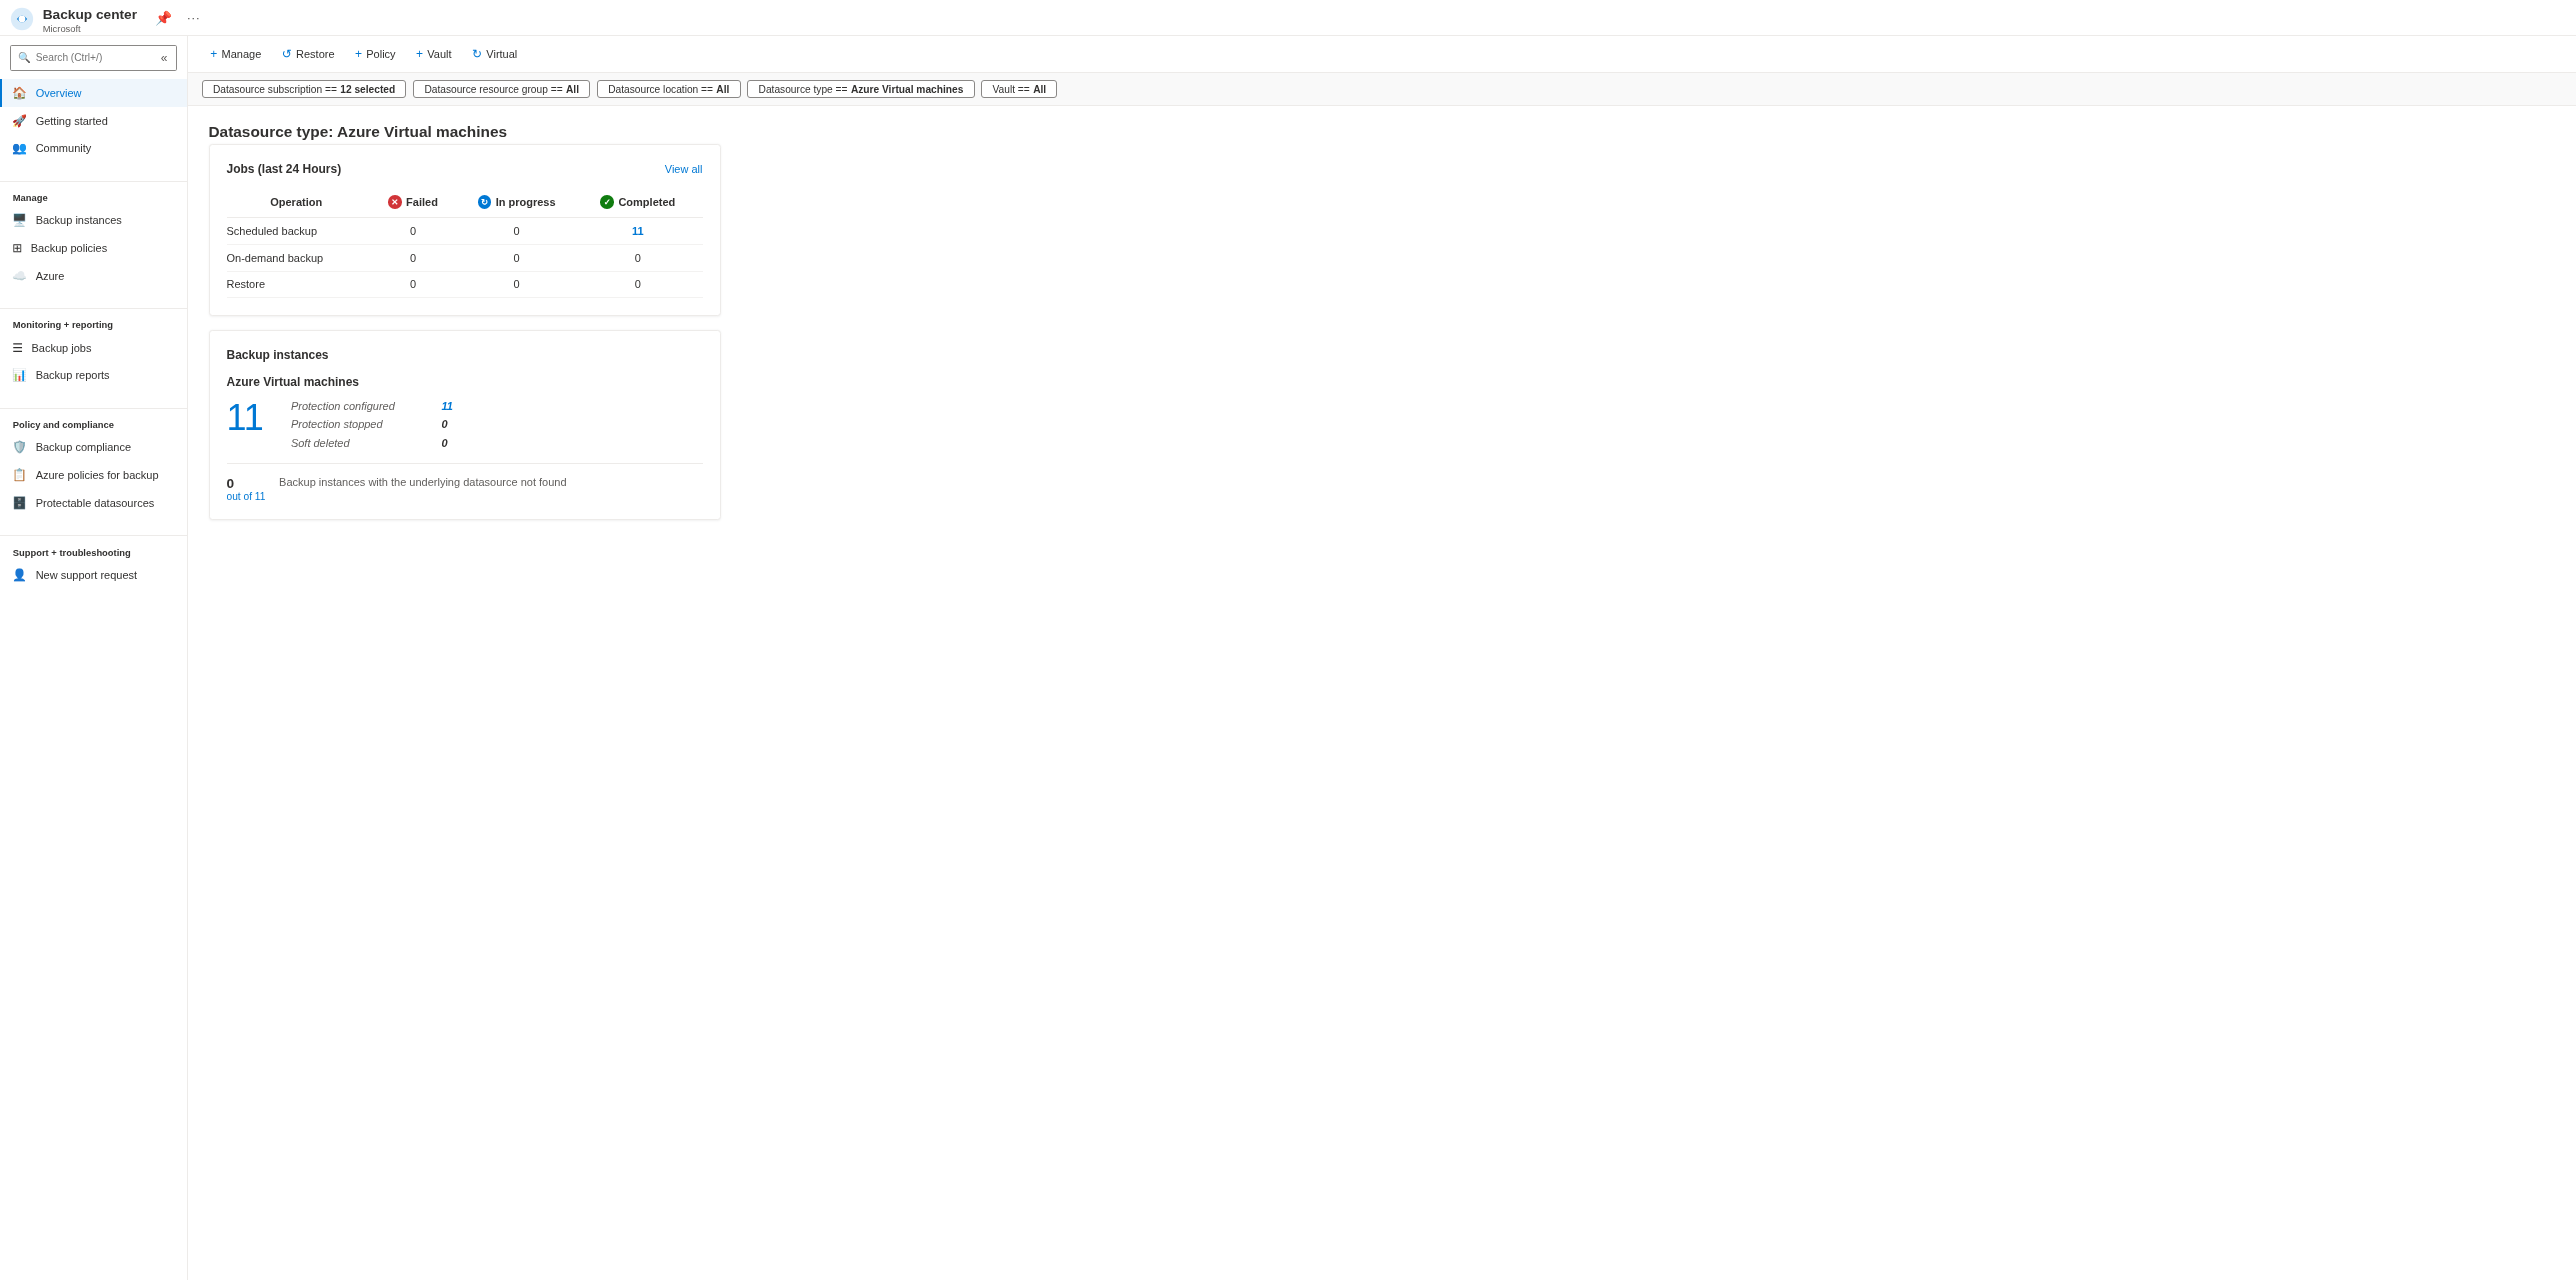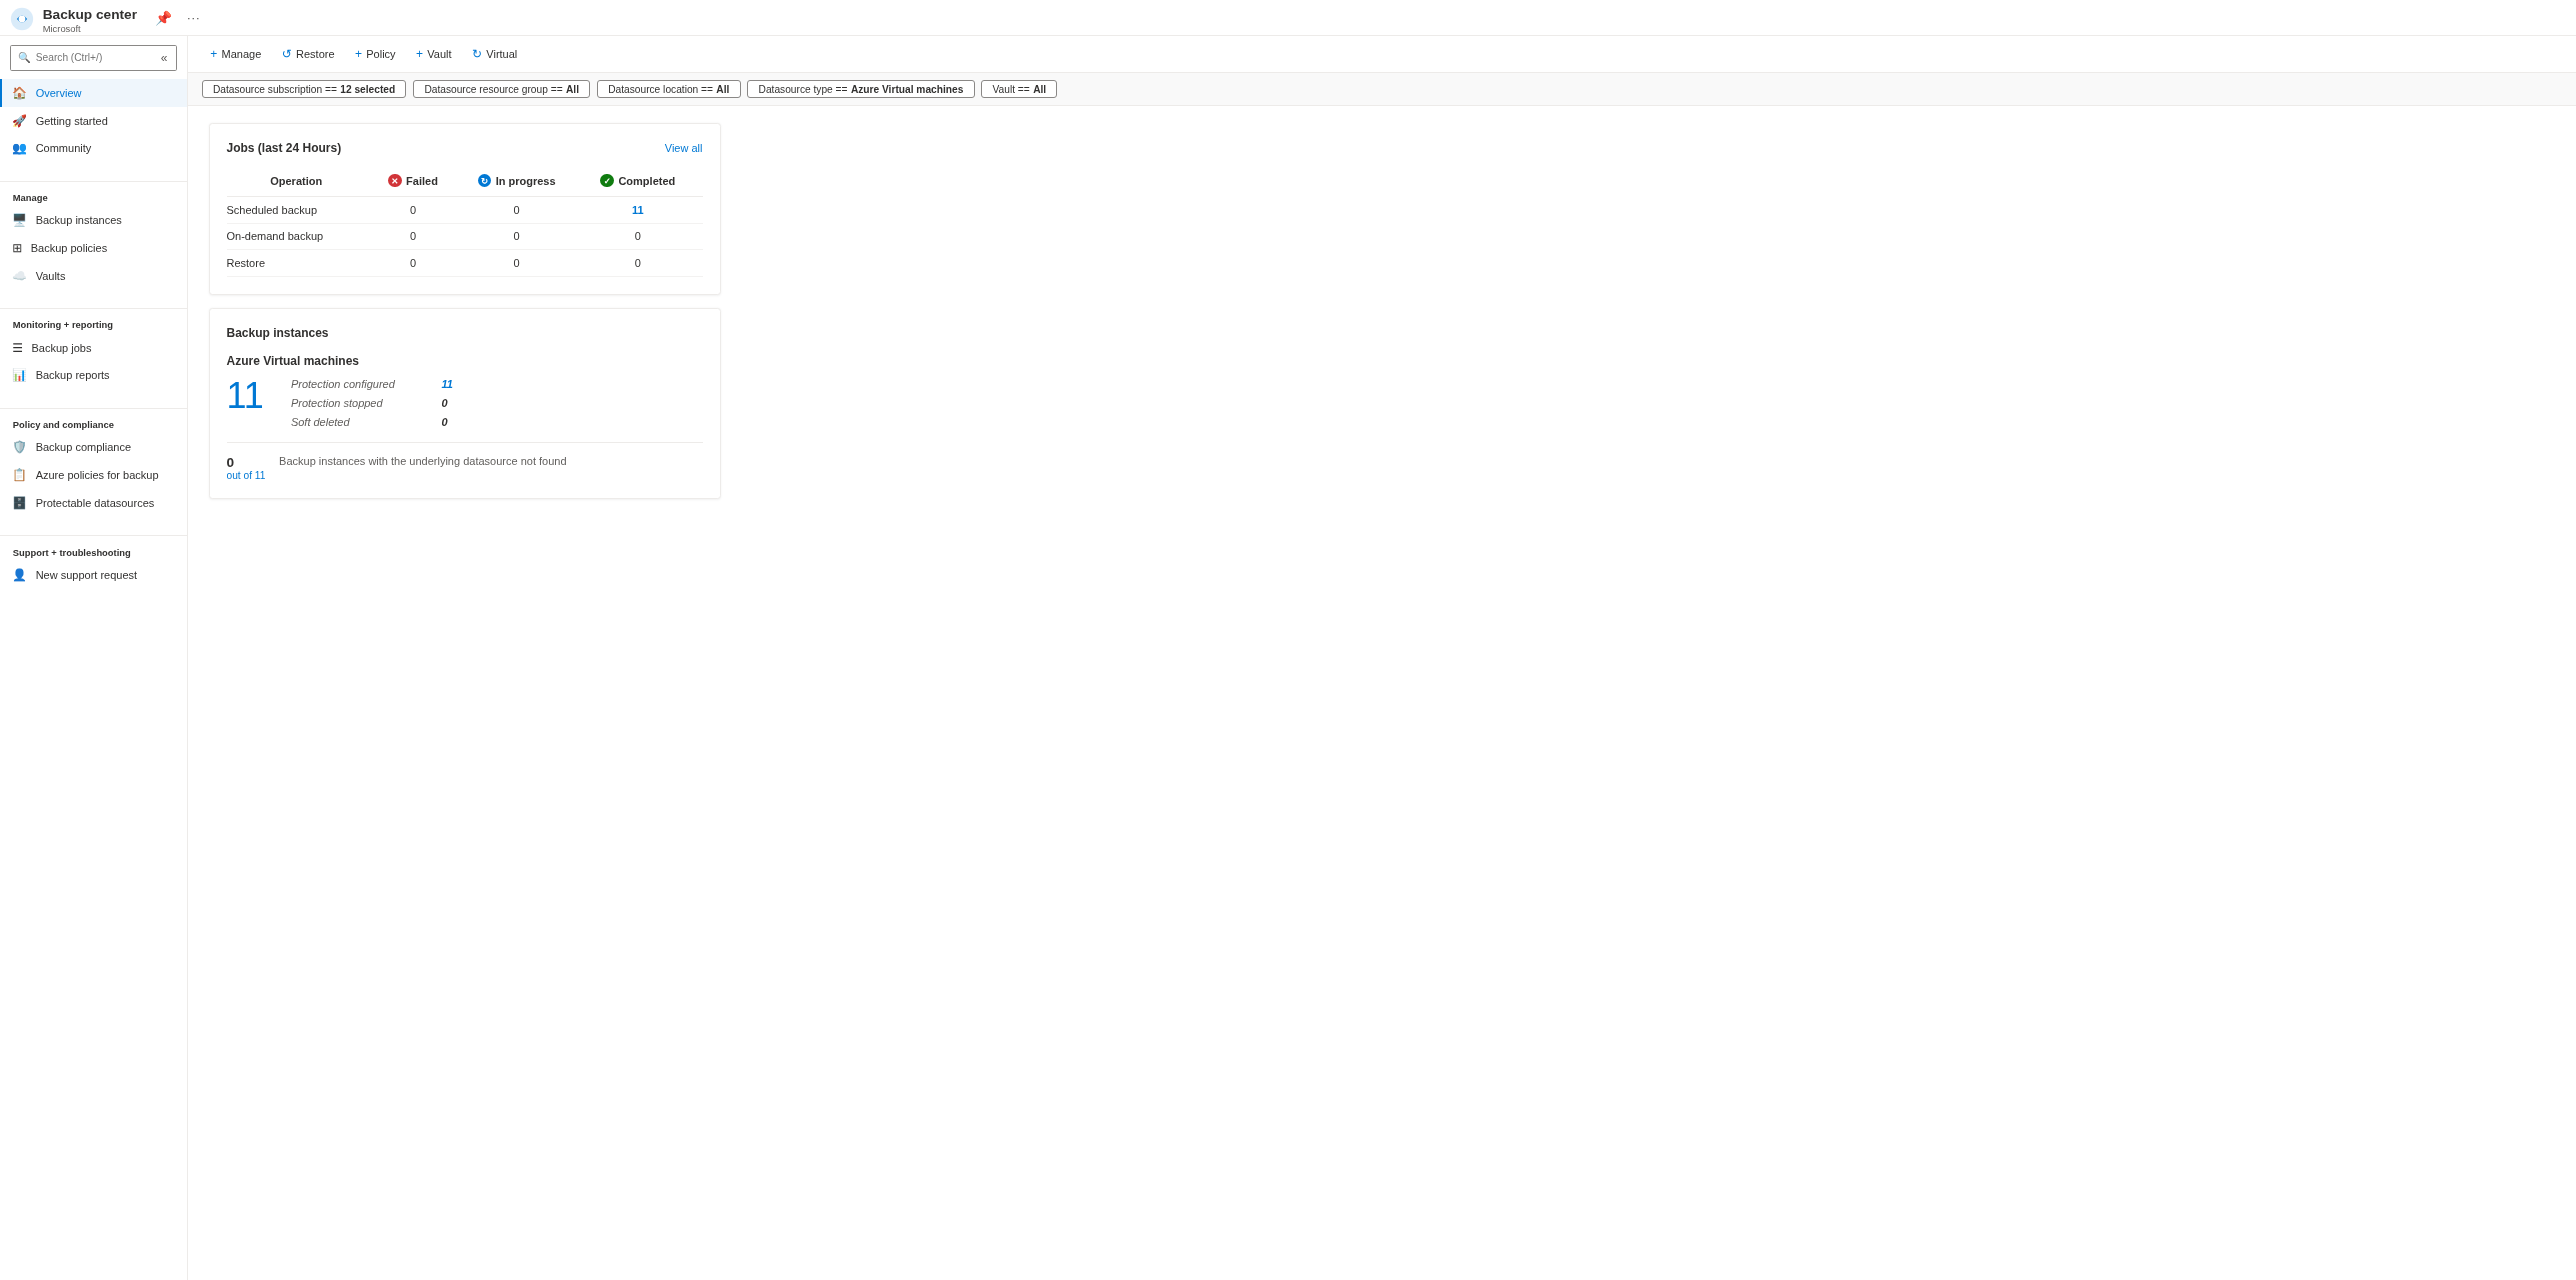--- a/index.html
+++ b/index.html
@@ -130,21 +130,21 @@
     <div class="sidebar-nav-item">
       <span style="font-size:12px;">🖥️</span>
       <span>Backup instances</span>
     </div>
     <div class="sidebar-nav-item">
       <span style="font-size:12px;">⊞</span>
       <span>Backup policies</span>
     </div>
     <div class="sidebar-nav-item">
       <span style="font-size:12px;">☁️</span>
-      <span>Vaults</span>
+      <span>Azure</span>
     </div>
 
     <div class="sidebar-section-label">Monitoring + reporting</div>
     <div class="sidebar-nav-item">
       <span style="font-size:12px;">☰</span>
       <span>Backup jobs</span>
     </div>
     <div class="sidebar-nav-item">
       <span style="font-size:12px;">📊</span>
       <span>Backup reports</span>
@@ -213,20 +213,21 @@
         <span>Datasource type == </span>
           <strong>Azure Virtual machines</strong>
       </div>
       <div class="filter-chip">
         <span>Vault == </span>
           <strong>All</strong>
       </div>
     </div>
 
     <div class="content-area">
+      <div class="page-title">Datasource type: Azure Virtual machines</div>
 
       <div class="card">
         <div class="card-header">
           <span class="card-title">Jobs (last 24 Hours)</span>
           <a class="view-all-link" href="#">View all</a>
         </div>
         <table class="jobs-table">
           <thead>
             <tr>
               <th>

